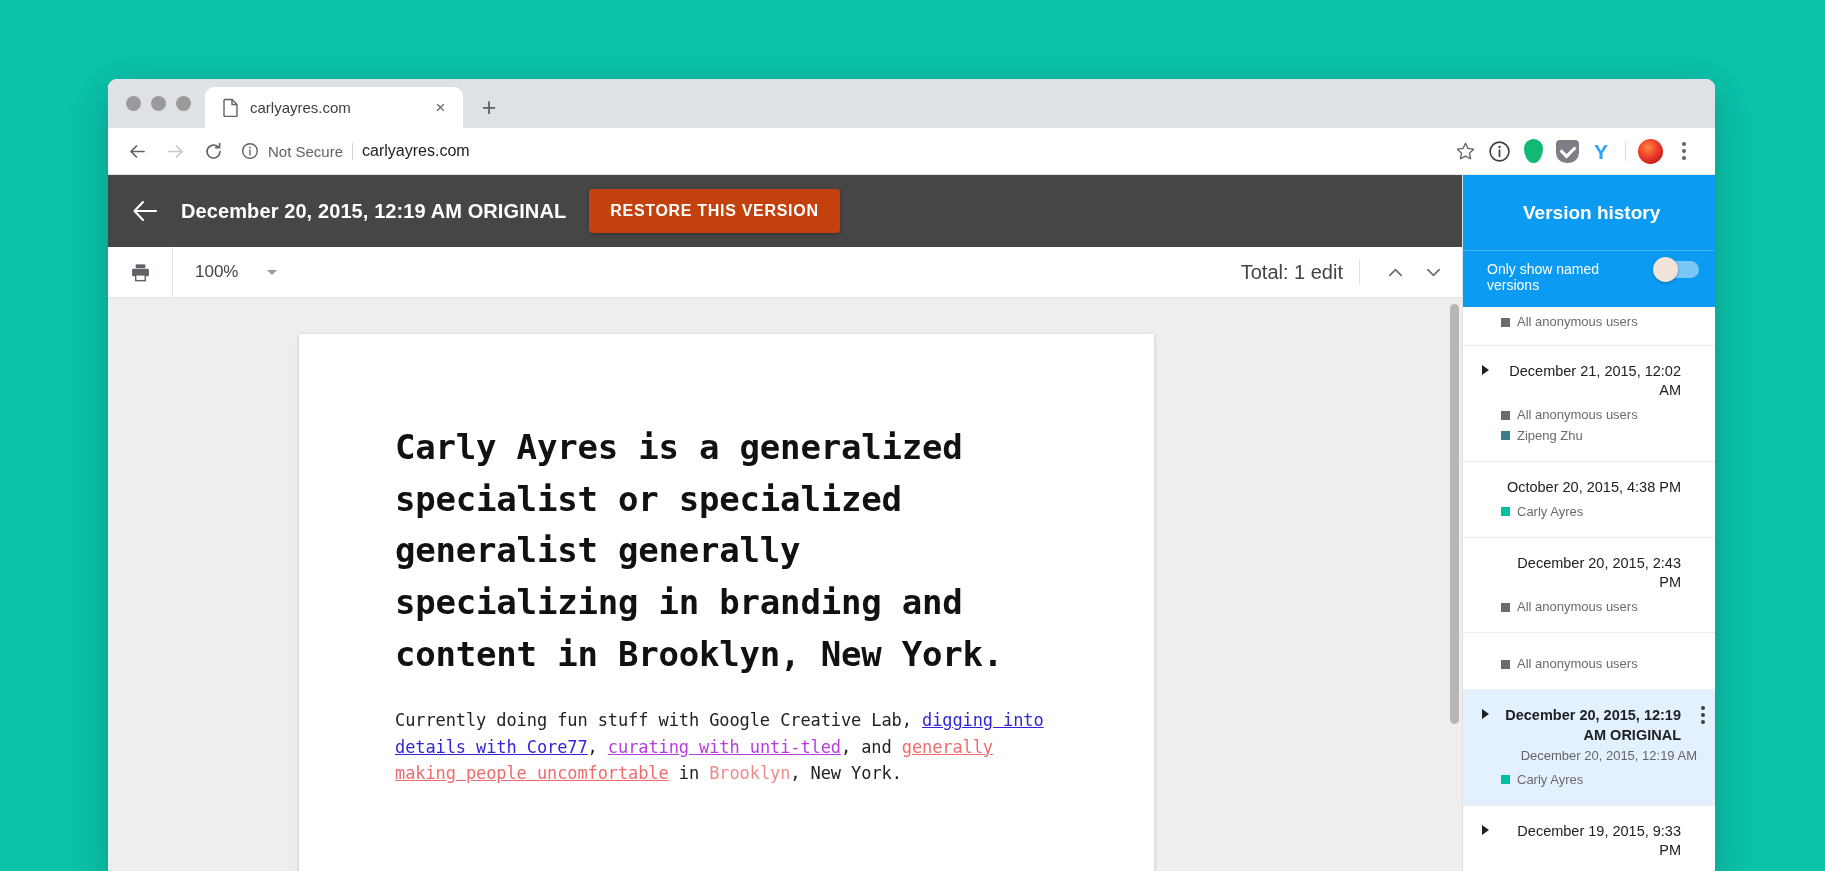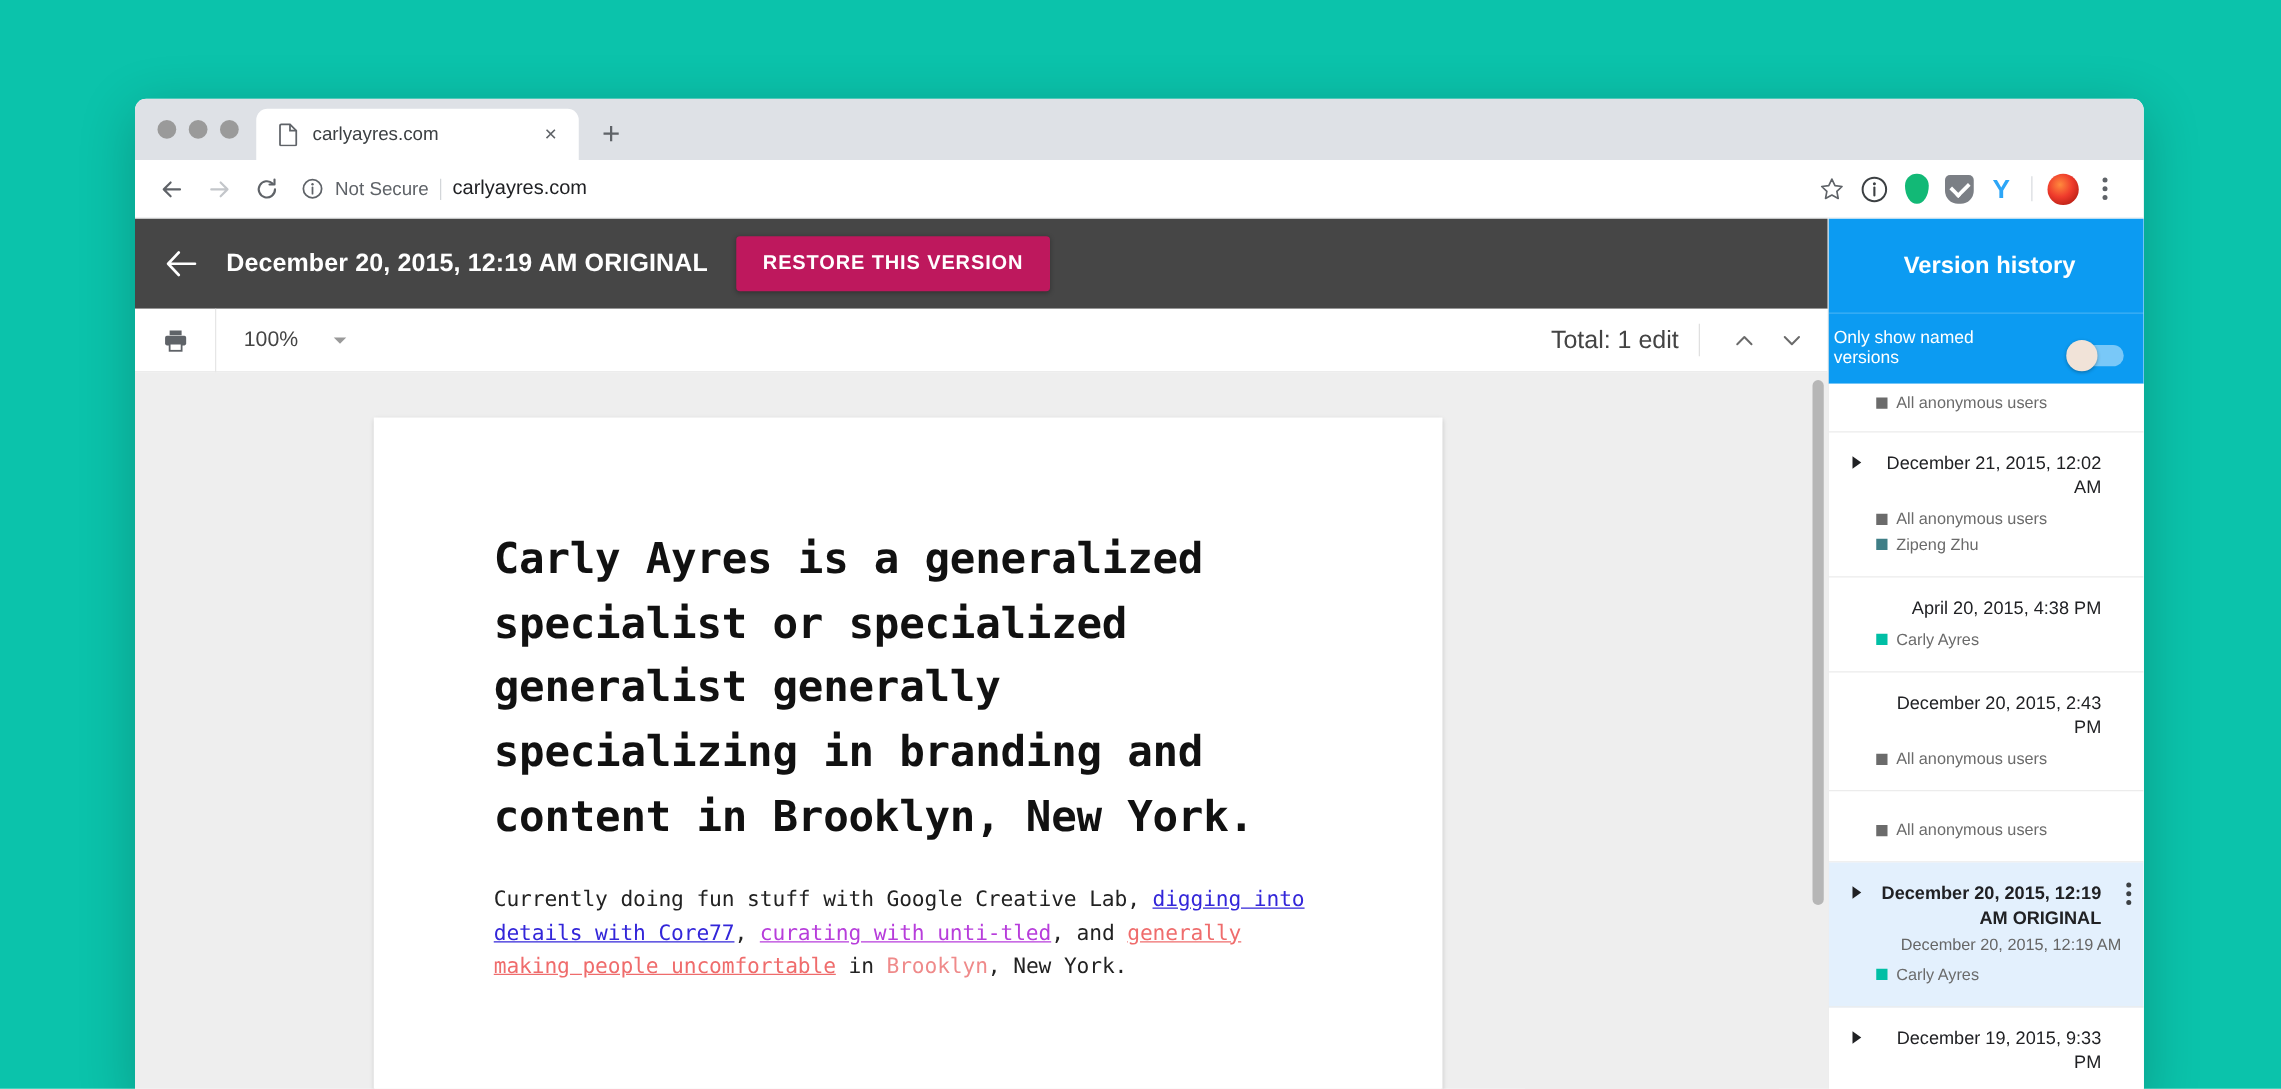--- a/index.html
+++ b/index.html
@@ -253,22 +253,22 @@
     background: #039BE5;
     background: #0C9BF2;
     flex: 0 0 auto;
   }
   .vh-title {
     color: #fff; font-size: 19px; font-weight: 600;
     padding: 27px 20px 26px 20px;
     margin-left: 40px;
   }
   .vh-toggle-row {
-    display: flex; align-items: flex-end; justify-content: space-between;
-    padding: 10px 16px 14px 4px;
+    display: flex; align-items: flex-start; justify-content: space-between;
+    padding: 10px 16px 14px 24px;
     border-top: 1px solid rgba(255,255,255,0.22);
     gap: 30px;
   }
   .vh-toggle-label { color: #fff; font-size: 14px; }
   .switch {
     width: 44px; height: 17px;
     background: rgba(255,255,255,0.45);
     border-radius: 9px;
     position: relative;
     flex: 0 0 auto;
@@ -426,21 +426,21 @@
 
     <div class="doc-side">
 
       <div class="version-bar" style="background: rgb(70, 70, 70);">
         <span class="back-arrow">
           <svg width="26" height="22" viewBox="0 0 26 22">
               <path d="M24 11H3M11 2L2.5 11 11 20" fill="none" stroke="#fff" stroke-width="2.1" stroke-linecap="round" stroke-linejoin="round"></path>
             </svg>
         </span>
         <span class="version-title">December 20, 2015, 12:19 AM ORIGINAL</span>
-        <button class="restore-btn" style="background: #be185d; text-align: center;">RESTORE THIS VERSION</button>
+        <button class="restore-btn" style="background: #c2410c; text-align: center;">RESTORE THIS VERSION</button>
       </div>
 
       <div class="doc-toolbar">
         <div class="print-cell">
           <svg width="23" height="23" viewBox="0 0 24 24">
               <path d="M7 3.5h10v4H7z" fill="#5f6368"></path>
               <rect x="3.2" y="8" width="17.6" height="8" rx="1.5" fill="#5f6368"></rect>
               <path d="M7 14.5h10v6H7z" fill="#5f6368"></path>
               <rect x="7" y="14.5" width="10" height="6" fill="#fff" stroke="#5f6368" stroke-width="1.5"></rect>
             </svg>
@@ -501,21 +501,21 @@
                 <span class="vh-swatch" style="background: rgb(107, 107, 107);"></span>
                 <span>All anonymous users</span>
               </div>
               <div class="vh-user">
                 <span class="vh-swatch" style="background: rgb(63, 126, 134);"></span>
                 <span>Zipeng Zhu</span>
               </div>
             </div>
           </div>
           <div class="vh-item">
-            <div class="vh-item-date">April 20, 2015, 4:38 PM</div>
+            <div class="vh-item-date">October 20, 2015, 4:38 PM</div>
             <div class="vh-users">
               <div class="vh-user">
                 <span class="vh-swatch" style="background: rgb(0, 191, 165);"></span>
                 <span>Carly Ayres</span>
               </div>
             </div>
           </div>
           <div class="vh-item">
             <div class="vh-item-date">December 20, 2015, 2:43 PM</div>
             <div class="vh-users">

